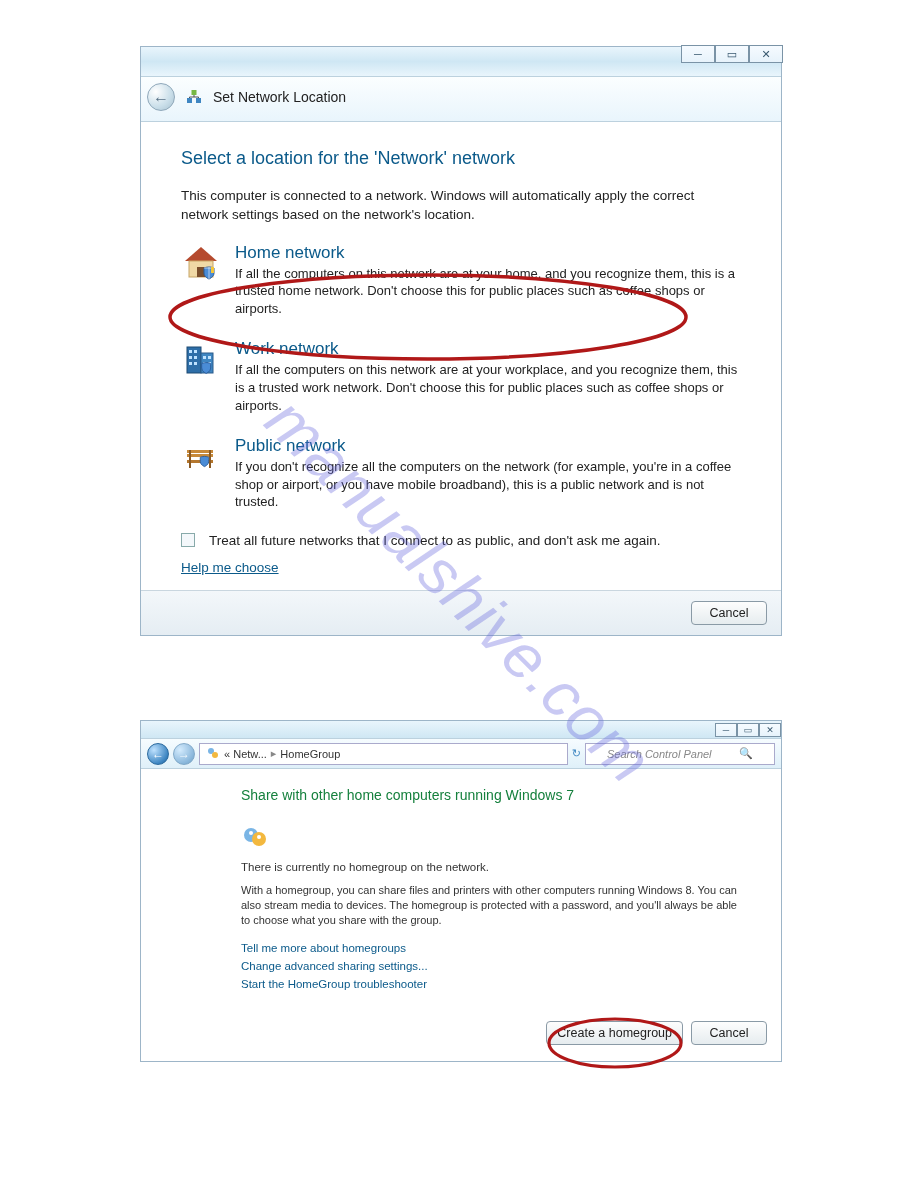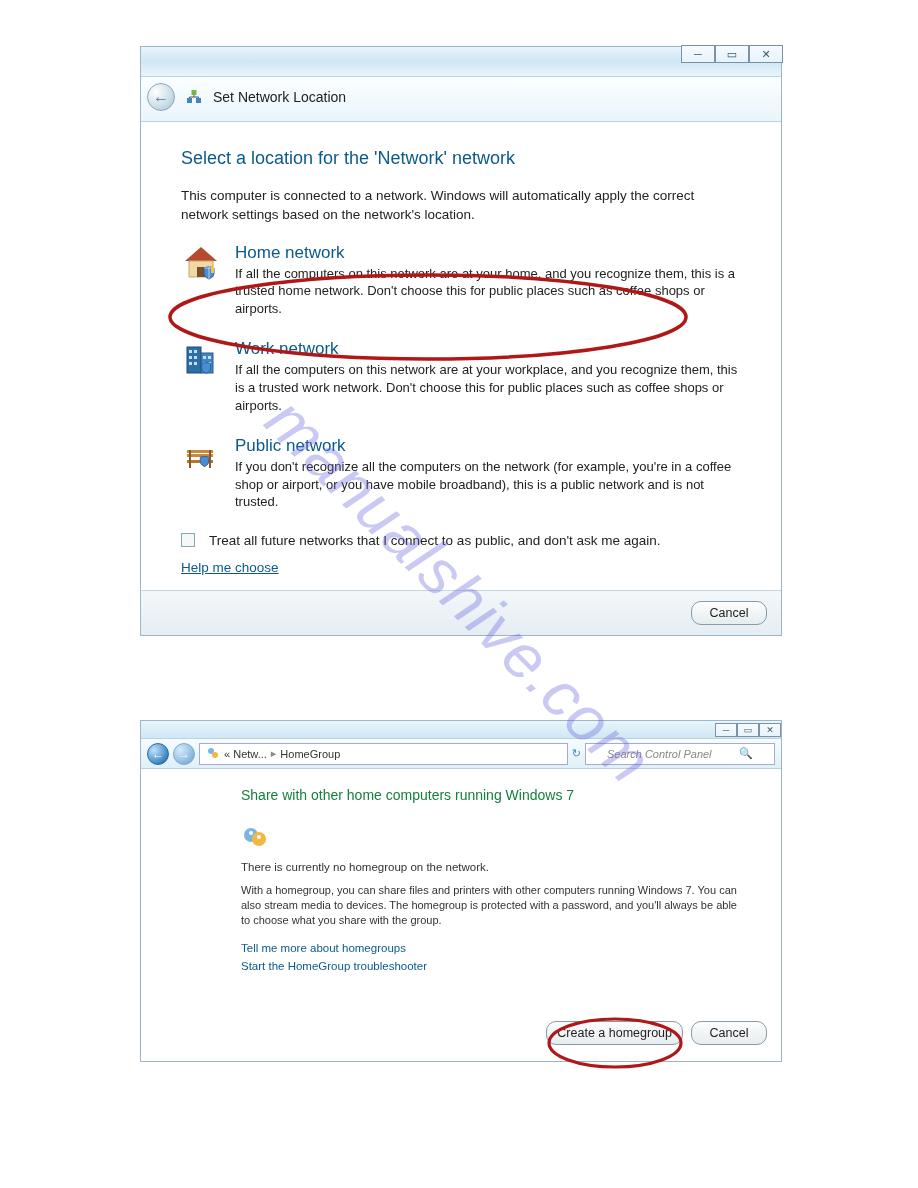--- a/index.html
+++ b/index.html
@@ -97,21 +97,21 @@
     background: linear-gradient(#f3f7fa,#e5edf3);
     border-top: 1px solid #c9d6df;
     padding: 10px 14px;
     display:flex; justify-content:flex-end;
   }
   .btn {
     min-width: 76px; height: 24px;
     border: 1px solid #8a9aa6;
     background: linear-gradient(#fdfdfd,#e6ecef);
     font-size: 12.5px; color:#222;
-    border-radius: 10px;
+    border-radius: 4px;
     padding: 0 10px;
     display:inline-flex;align-items:center;justify-content:center;
   }
 
   
   .ico-home svg, .ico-work svg, .ico-public svg, .ico-hg svg { display:block;}
 
   
   .dlg2 {
     position: absolute;
@@ -333,23 +333,24 @@
           <svg width="28" height="28" viewBox="0 0 28 28">
             <circle cx="10" cy="12" r="7" fill="#7ab5e5"></circle>
             <circle cx="18" cy="16" r="7" fill="#f3b83e"></circle>
             <circle cx="10" cy="10" r="2" fill="#fff"></circle>
             <circle cx="18" cy="14" r="2" fill="#fff"></circle>
           </svg>
         </div>
         <div class="hg-msg">There is currently no homegroup on the network.</div>
       </div>
 
-      <div class="hg-desc">With a homegroup, you can share files and printers with other computers running Windows 7. You can also stream media to devices. The homegroup is protected with a password, and you'll always be able to choose what you share with the group.</div>
+      <div class="hg-desc">With a homegroup, you can share files and printers with other computers running Windows 8. You can also stream media to devices. The homegroup is protected with a password, and you'll always be able to choose what you share with the group.</div>
 
       <a class="link2">Tell me more about homegroups</a>
+      <a class="link2">Change advanced sharing settings...</a>
       <a class="link2">Start the HomeGroup troubleshooter</a>
     </div>
 
     <div class="dlg2-footer">
       <div class="btn" style="min-width:130px">Create a homegroup</div>
       <div class="btn">Cancel</div>
 
       <svg class="circle-annot-2" viewBox="0 0 140 52">
         <ellipse cx="70" cy="26" rx="66" ry="24" fill="none" stroke="#b01818" stroke-width="3.2"></ellipse>
       </svg>

